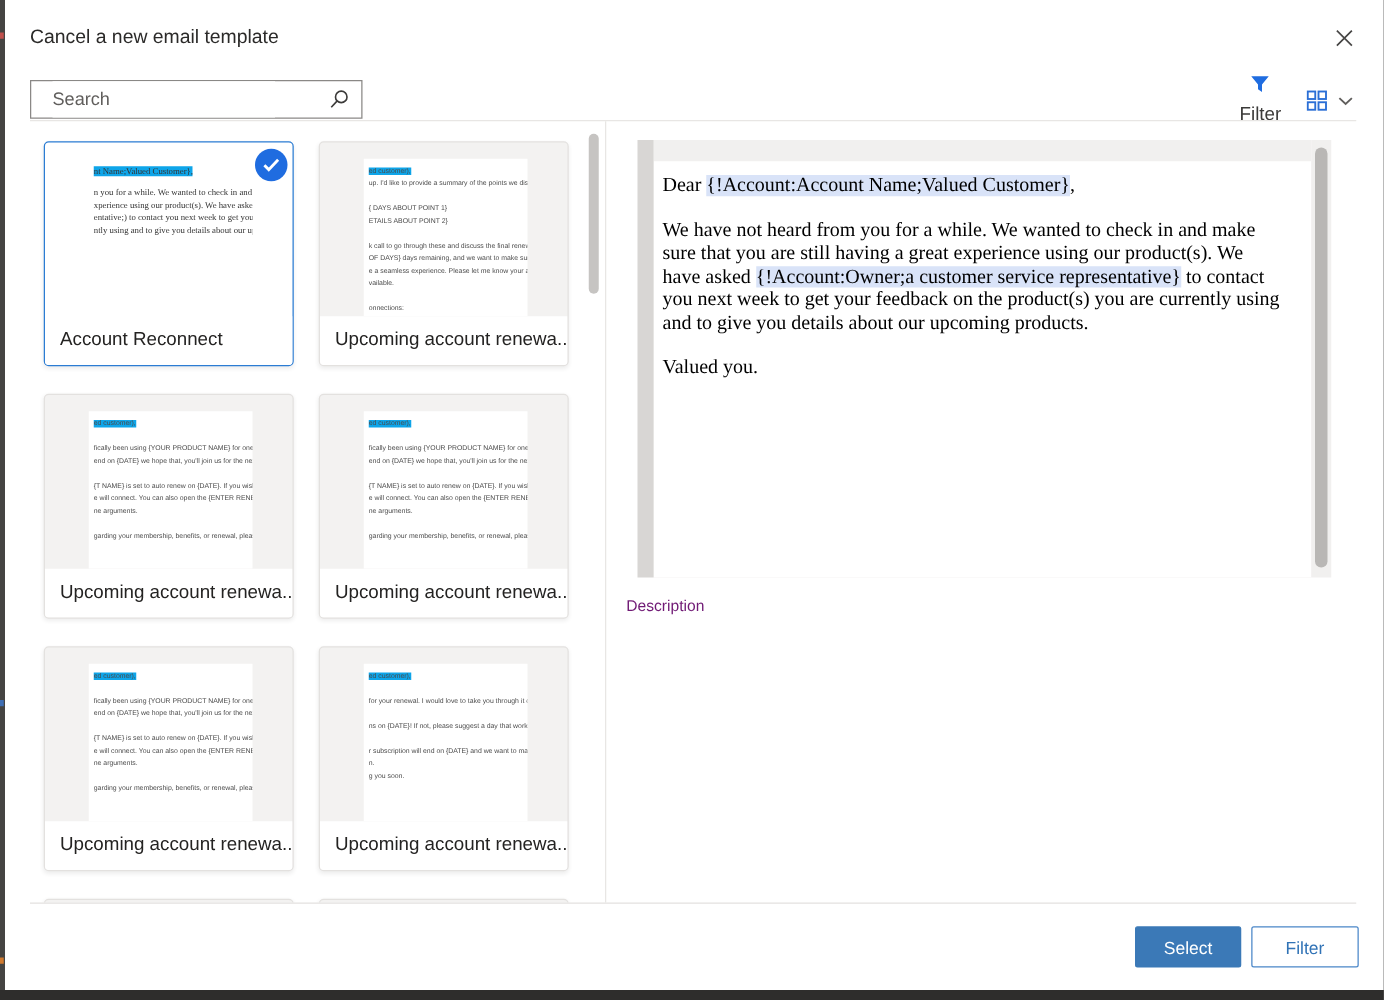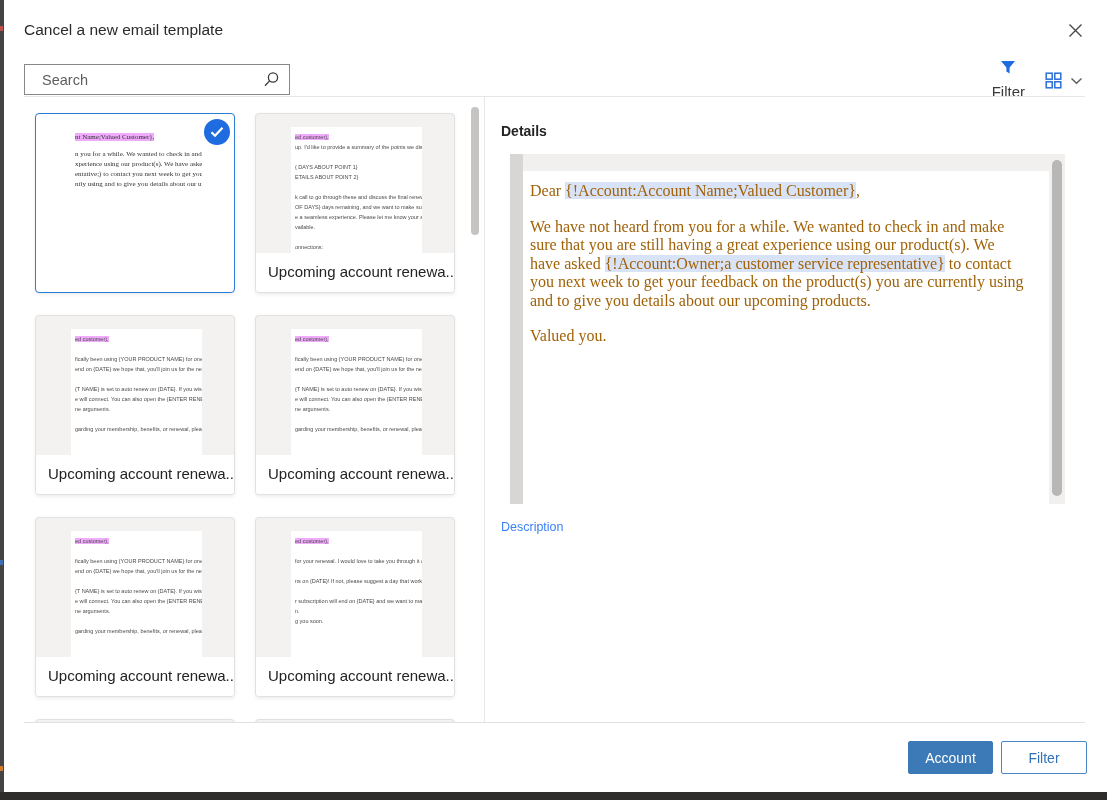--- a/index.html
+++ b/index.html
@@ -37,37 +37,37 @@
   .left-panel { position:absolute; left:20px; top:97px; width:461px; height:625px; border-right:1px solid #e8e6e4; overflow:hidden; }
   .card-grid { padding:16px 0 0 11px; display:flex; flex-wrap:wrap; }
   .tmpl-card { position:relative; width:200px; height:180px; border:1px solid #e3e1df; border-radius:4px; background:#f3f2f1; box-shadow:0 1.6px 3.6px rgba(0,0,0,.07); overflow:hidden; margin:0 20px 22px 0; cursor:pointer; }
   .tmpl-card.selected { border-color:#2b7cd3; background:#fff; }
   .thumb { position:absolute; left:0; right:0; top:0; bottom:39px; overflow:hidden; }
   .paper { position:absolute; left:35px; top:13px; width:131px; bottom:0; background:#fff; padding:5px 2px 0 4px; overflow:hidden; }
   .thumb-sans .paper { font-size:5.5px; line-height:10px; color:#4a4a4a; }
   .thumb-serif .paper { font-family:"Liberation Serif", serif; font-size:7px; line-height:10px; color:#333; }
   .thumb-serif .tl:first-child { margin-bottom:7px; }
   .tl span { white-space:nowrap; }
-  .paper .tl:first-child span { background:#f0abfc; }
+  .paper .tl:first-child span { background:#0ea5e9; }
   .card-label { position:absolute; left:0; right:0; bottom:0; height:39px; background:#fff; padding:10px 8px 0 12px; font-size:15px; color:#242322; white-space:nowrap; overflow:hidden; }
   .check-badge { position:absolute; top:5px; right:4px; width:26px; height:26px; border-radius:50%; background:#1f6ce0; display:flex; align-items:center; justify-content:center; }
   .panel-scrollbar { position:absolute; right:5px; top:10px; width:8px; height:128px; border-radius:4px; background:#c6c4c2; }
 
   
   .right-panel { position:absolute; left:497px; top:97px; width:590px; }
   .details-heading { margin-top:26px; font-size:14px; font-weight:bold; color:#242424; }
   .preview-box { margin:15px 0 0 9px; width:555px; height:350px; display:flex; }
   .pv-strip { width:13px; background:#d8d6d4; }
   .pv-main { flex:1; background:#f1f0ef; padding-top:17px; overflow:hidden; }
-  .pv-page { background:#fff; min-height:333px; padding:11px 22px 0 7px; font-family:"Liberation Serif", serif; font-size:16px; line-height:18.5px; color:#a16207; }
+  .pv-page { background:#fff; min-height:333px; padding:11px 22px 0 7px; font-family:"Liberation Serif", serif; font-size:16px; line-height:18.5px; color:#000000; }
   .pv-page p { margin-bottom:17px; }
   .hl { background:#d9e3f8; }
   .pv-scroll { width:16px; background:#f1f0ef; position:relative; }
   .pv-thumb { position:absolute; left:3px; top:6px; width:10px; height:336px; border-radius:5px; background:#b9b7b5; }
-  .desc-label { margin-top:16px; font-size:12.5px; color:#3b82f6; }
+  .desc-label { margin-top:16px; font-size:12.5px; color:#701a75; }
   .desc-text { margin-top:10px; font-size:15px; line-height:24px; color:#3b3a39; max-width:552px; }
 
   
   .ftr-divider { position:absolute; left:20px; top:722px; width:1061px; height:1px; background:#e3e1df; }
   .btn { position:absolute; top:741px; height:33px; font-size:14px; font-family:"Liberation Sans", sans-serif; cursor:pointer; border-radius:2px; }
   .btn-select { left:904px; width:85px; background:#3b79b7; color:#fff; border:1px solid #3b79b7; }
   .btn-cancel { left:997px; width:86px; background:#fff; color:#3173b6; border:1px solid #4a86c8; }
 
   svg { display:block; }
 </style>
@@ -146,20 +146,21 @@
               <div class="tl"><span>ntly using and to give you details about our up</span></div>
             </div>
         </div>
         <div class="check-badge">
           <span>
             <svg width="14" height="12" viewBox="0 0 14 12">
                 <path d="M1.5 6.2 L5 9.7 L12.5 1.8" stroke="#fff" stroke-width="2.3" fill="none"></path>
               </svg>
           </span>
         </div>
+        <div class="card-label">Account Reconnect</div>
       </div>
 
       <div class="tmpl-card">
         <div class="thumb thumb-sans">
           <div class="paper">
               <div class="tl"><span>ed customer),</span></div>
               <div class="tl"><span>up. I'd like to provide a summary of the points we dis</span></div>
               <div class="tl"><span style="background: none;">&nbsp;</span></div>
               <div class="tl"><span>{ DAYS ABOUT POINT 1}</span></div>
               <div class="tl"><span>ETAILS ABOUT POINT 2}</span></div>
@@ -247,36 +248,35 @@
       </div>
 
       <div class="tmpl-card"></div>
       <div class="tmpl-card"></div>
 
     </div>
     <div class="panel-scrollbar"></div>
   </div>
 
   <div class="right-panel">
-    <div class="details-heading">Details</div>
 
     <div class="preview-box">
       <div class="pv-strip"></div>
       <div class="pv-main">
         <div class="pv-page">
           <p><span>Dear </span><span class="hl">{!Account:Account Name;Valued Customer}</span><span>,</span></p>
           <p><span>We have not heard from you for a while. We wanted to check in and make sure that you are still having a great experience using our product(s). We have asked </span><span class="hl">{!Account:Owner;a customer service representative}</span><span> to contact you next week to get your feedback on the product(s) you are currently using and to give you details about our upcoming products.</span></p>
           <p>Valued you.</p>
         </div>
       </div>
       <div class="pv-scroll">
         <div class="pv-thumb"></div>
       </div>
     </div>
 
     <div class="desc-label">Description</div>
   </div>
 
   <div class="ftr-divider"></div>
-  <button class="btn btn-select">Account</button>
+  <button class="btn btn-select">Select</button>
   <button class="btn btn-cancel">Filter</button>
 
 </div>
 
 </body></html>

